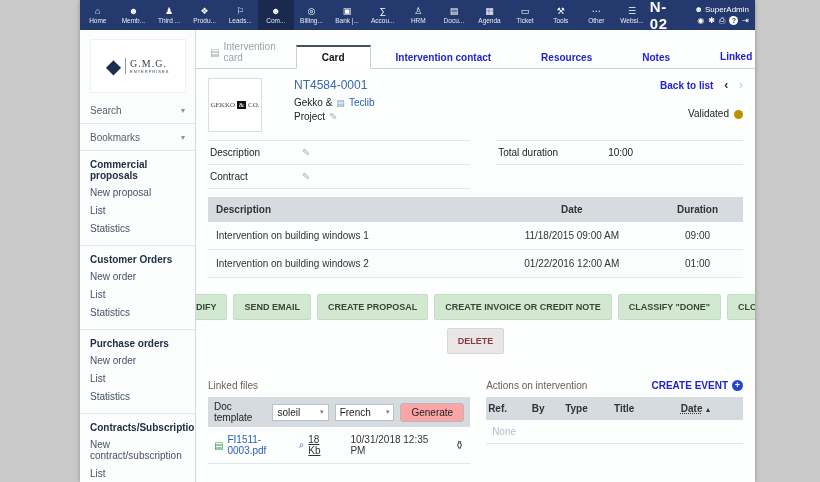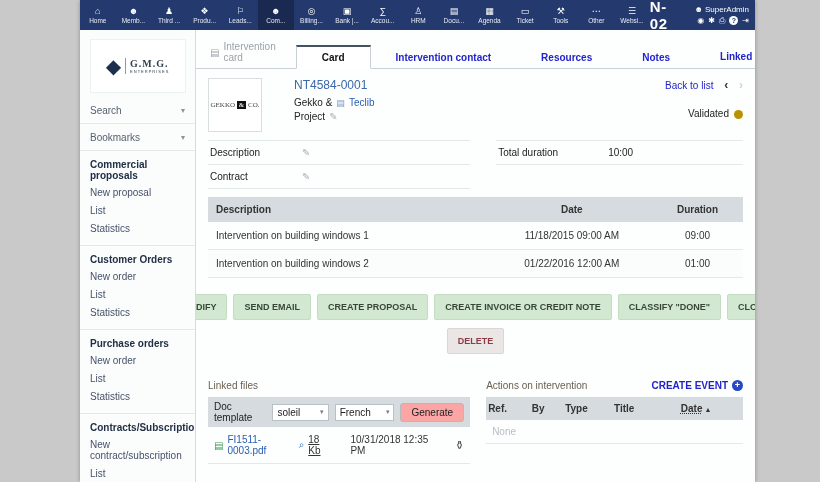--- a/index.html
+++ b/index.html
@@ -26,21 +26,21 @@
   .usericons span{cursor:pointer;}
   .qmark{display:inline-block;width:9px;height:9px;border-radius:50%;background:#fff;color:var(--topbar-bg);font-weight:bold;font-size:7px;text-align:center;line-height:9px;}
   
   .mainrow{flex:1;display:flex;min-height:0;}
   .sidebar{flex:0 0 116px;background:#fbfdfd;border-right:1px solid #d5dbdd;overflow:hidden;}
   .content{flex:1;background:#fdfefe;overflow:hidden;}
   
   .logo-box{margin:9px auto 4px;width:96px;height:54px;background:#fff;border:1px solid #eef1f2;display:flex;align-items:center;justify-content:center;gap:4px;}
   .logo-diamond{font-size:20px;color:#1d2f4f;}
   .logo-text{border-left:1px solid #8a9aa8;padding-left:4px;}
-  .logo-main{font-family:"Liberation Serif","DejaVu Serif",serif;font-size:10px;font-weight:bold;color:#33424e;letter-spacing:1px;}
+  .logo-main{font-family:"Liberation Serif","DejaVu Serif",serif;font-size:10px;font-weight:normal;color:#33424e;letter-spacing:1px;}
   .logo-sub{font-size:4px;color:#33424e;letter-spacing:1px;}
   .side-drop{display:flex;justify-content:space-between;align-items:center;padding:8px 10px 7px;color:#55606e;border-bottom:1px solid var(--border);cursor:pointer;}
   .side-drop .caret{color:#8a949c;font-size:8px;}
   .side-section{padding:8px 10px 4px;border-bottom:1px solid var(--border);}
   .side-title{font-weight:bold;color:var(--sidebar-title);margin-bottom:6px;}
   .side-item{color:var(--sidebar-item);margin:0 0 7px;cursor:pointer;}
   
   .tabbar{display:flex;align-items:flex-end;padding:6px 8px 0;border-bottom:1px solid #c9d2d6;background:#fdfefe;}
   .tab-context{display:flex;align-items:center;gap:4px;color:#9aa4aa;padding:5px 6px;margin-right:14px;}
   .tab{padding:5px 25px;font-weight:bold;color:var(--link);cursor:pointer;white-space:nowrap;}
@@ -51,21 +51,21 @@
   .photo{width:54px;height:54px;border:1px solid #d9dee0;background:#fff;display:flex;align-items:center;justify-content:center;}
   .photo-inner{font-family:"Liberation Serif","DejaVu Serif",serif;font-size:7px;color:#444;white-space:nowrap;}
   .photo-amp{background:#111;color:#fff;padding:0 2px;}
   .banner-info{margin-left:32px;}
   .ref{color:var(--ref-blue);font-size:12px;margin-bottom:5px;}
   .b-line{display:flex;align-items:center;gap:4px;margin-bottom:3px;color:#222;}
   .company-ico{color:#7a9cc6;font-size:9px;}
   .company-link{color:var(--file-link);cursor:pointer;}
   .pencil{color:#a9b3b7;font-size:10px;cursor:pointer;}
   .banner-right{margin-left:auto;text-align:right;}
-  .backlist{font-weight:normal;color:var(--link);cursor:pointer;}
+  .backlist{font-weight:bold;color:var(--link);cursor:pointer;}
   .chev{font-weight:bold;font-size:12px;margin-left:8px;cursor:pointer;}
   .chev.prev{color:#333;}
   .chev.next{color:#ccd4d8;}
   .status-line{margin-top:16px;display:flex;align-items:flex-end;justify-content:flex-end;gap:5px;}
   .status-dot{width:9px;height:9px;border-radius:50%;background:var(--status-yellow);display:inline-block;}
   
   .fields{display:flex;gap:26px;padding:2px 12px 0;}
   .fcol{border-top:1px solid var(--border);}
   .fcol.left{flex:0 0 49%;}
   .fcol.right{flex:1;}

